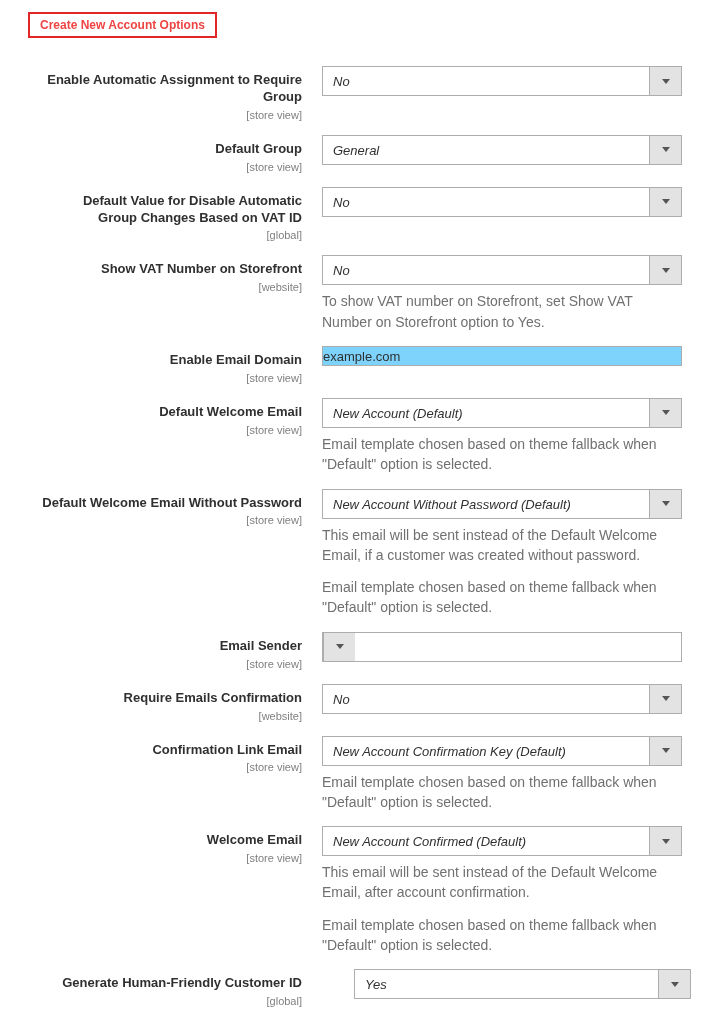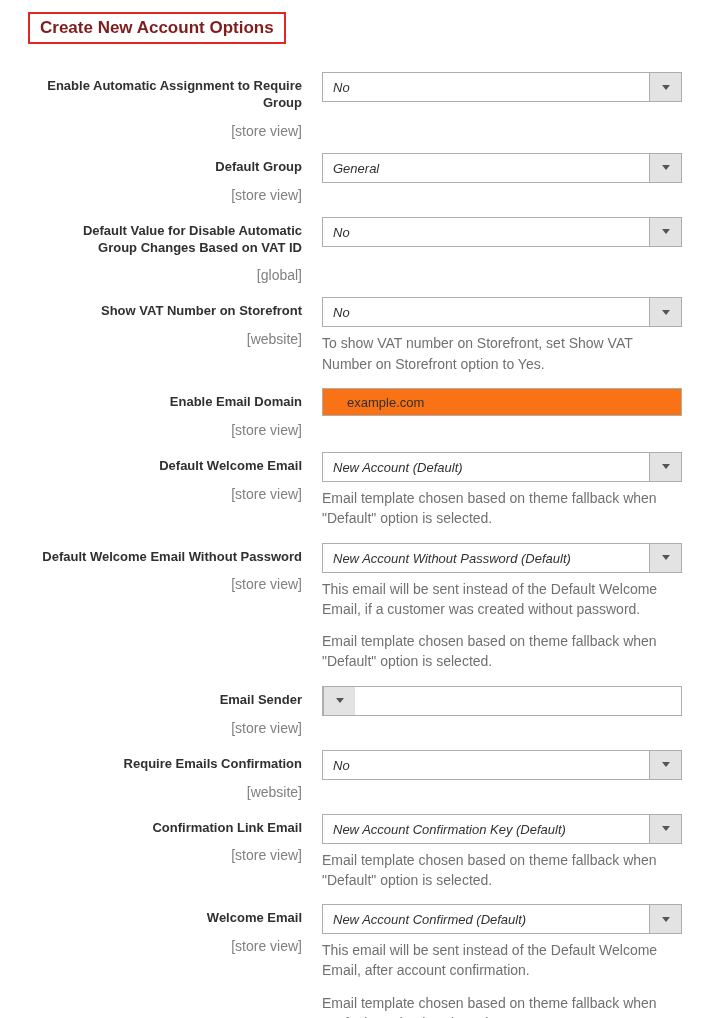--- a/index.html
+++ b/index.html
@@ -12,23 +12,23 @@
     background: #fff;
     width: 709px;
   }
   .page {
     padding: 12px 18px 20px 18px;
   }
   .section-title {
     display: inline-block;
     border: 2px solid #e22626;
     padding: 4px 10px;
-    font-size: 17px;
+    font-size: 12px;
     font-weight: 600;
-    color: #7f1d1d;
+    color: #ef4444;
     margin-left: 10px;
     margin-bottom: 28px;
   }
   .form-row {
     display: flex;
     align-items: flex-start;
     margin-bottom: 14px;
     margin-left: 24px;
   }
   .label-col {
@@ -38,24 +38,24 @@
     padding-right: 20px;
     padding-top: 6px;
   }
   .field-label {
     font-size: 13px;
     color: #303030;
     font-weight: 600;
     line-height: 1.3;
   }
   .scope {
-    font-size: 14px;
+    font-size: 11px;
     color: #808080;
     display: block;
-    margin-top: 11px;
+    margin-top: 3px;
   }
   .control-col {
     flex: 1;
     max-width: 360px;
   }
   .select-wrap {
     display: flex;
     width: 100%;
     border: 1px solid #adadad;
     background: #fff;
@@ -80,23 +80,23 @@
   .caret {
     width: 0;
     height: 0;
     border-left: 4px solid transparent;
     border-right: 4px solid transparent;
     border-top: 5px solid #555;
   }
   .text-input {
     width: 100%;
     border: 1px solid #adadad;
-    background: #f97316;
-    height: 28px;
-    padding: 6px 24px;
+    background: #7dd3fc;
+    height: 20px;
+    padding: 6px 0;
     font-size: 13px;
     font-family: inherit;
     color: #303030;
   }
   .help-text {
     font-size: 14px;
     color: #707070;
     margin-top: 6px;
     line-height: 1.45;
   }

